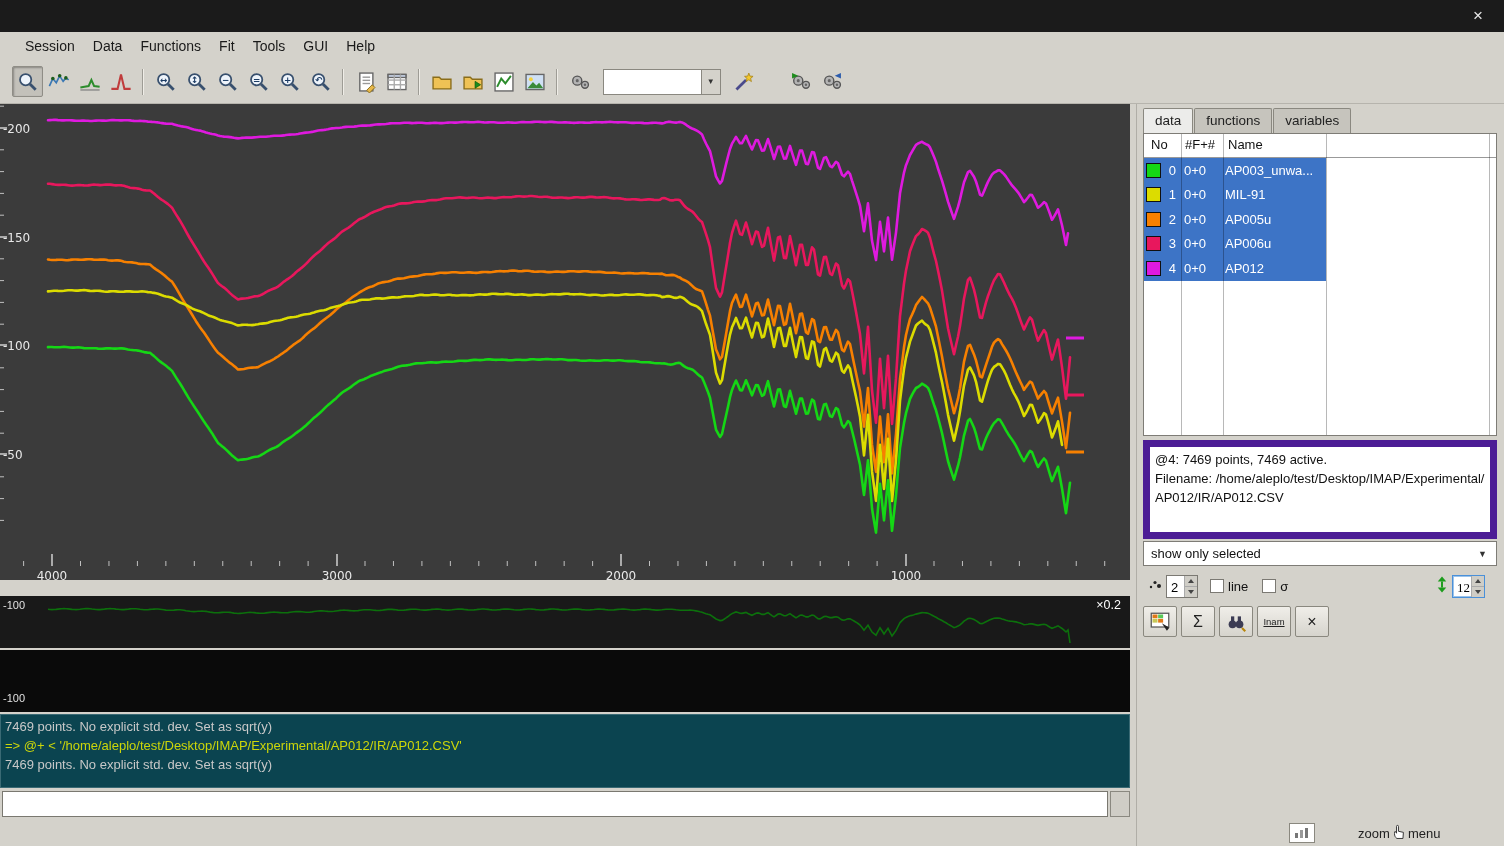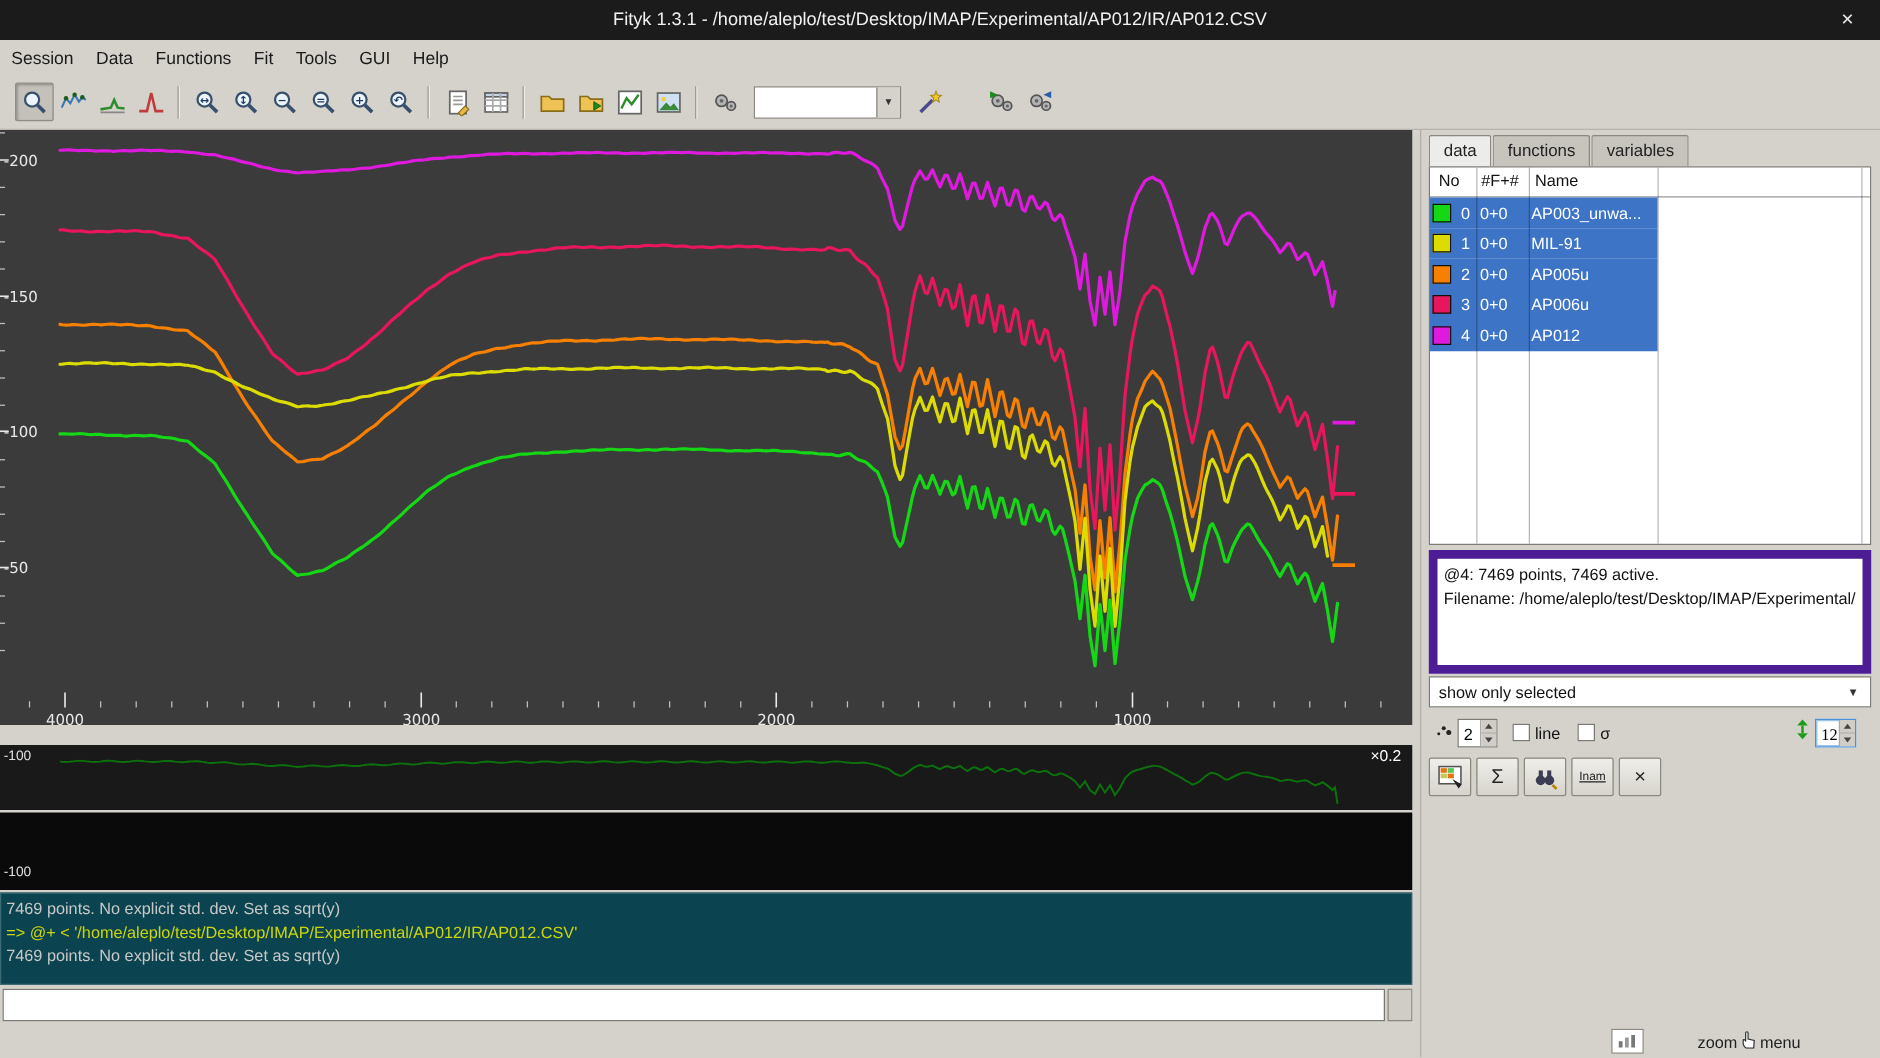--- a/index.html
+++ b/index.html
@@ -9,21 +9,21 @@
 
   
   #titlebar { position:absolute; left:0; top:0; width:1504px; height:32px; background:#1b1b1b;
               display:flex; align-items:center; justify-content:center; }
   #title-text { color:#f2f2f2; font-size:14.5px; }
   #close-btn { position:absolute; right:12px; top:0; height:32px; width:28px; color:#e8e8e8;
                font-size:17px; display:flex; align-items:center; justify-content:center; cursor:default; }
 
   
   #menubar { position:absolute; left:0; top:32px; width:1504px; height:28px; background:#d4d2cb;
-             display:flex; align-items:center; padding-left:0; }
+             display:flex; align-items:center; padding-left:16px; }
   .menu-item { font-size:14px; color:#1a1a1a; padding:3px 9px; }
 
   
   #toolbar { position:absolute; left:0; top:60px; width:1504px; height:44px; background:#d4d2cb;
              border-bottom:1px solid #b6b4ad; display:flex; align-items:center; padding-left:12px; }
   .tbtn { width:31px; height:31px; display:flex; align-items:center; justify-content:center;
           border:1px solid transparent; border-radius:2px; }
   .tbtn.active { background:#c3c1ba; border:1px solid #8f8d86; box-shadow:inset 1px 1px 2px rgba(0,0,0,.3); }
   .tsep { width:0; height:26px; border-left:1px solid #9e9c95; border-right:1px solid #efede7; margin:0 6px; }
   .tgap { height:1px; }
@@ -113,21 +113,20 @@
   #menu-label { position:absolute; left:1408px; top:826px; font-size:13px; color:#222; }
 
   svg text { font-family:"DejaVu Sans","Liberation Sans",sans-serif; }
 </style>
 </head>
 <body>
 
 <div id="window">
 
   <div id="titlebar">
-    <span id="title-text">Fityk 1.3.1 - /home/aleplo/test/Desktop/IMAP/Experimental/AP012/IR/AP012.CSV</span>
     <span id="close-btn">×</span>
   </div>
 
   <div id="menubar">
       <span class="menu-item">Session</span>
       <span class="menu-item">Data</span>
       <span class="menu-item">Functions</span>
       <span class="menu-item">Fit</span>
       <span class="menu-item">Tools</span>
       <span class="menu-item">GUI</span>
@@ -452,20 +451,21 @@
         </div>
       <div class="vline" style="left:37px;"></div>
       <div class="vline" style="left:79px;"></div>
       <div class="vline" style="left:182px;"></div>
       <div class="vline" style="left:345px;"></div>
     </div>
 
     <div id="info-box">
         <div class="iline">@4: 7469 points, 7469 active.</div>
         <div class="iline">Filename: /home/aleplo/test/Desktop/IMAP/Experimental/</div>
+        <div class="iline">AP012/IR/AP012.CSV</div>
       </div>
 
     <div id="dd">
       <span>show only selected</span>
       <span class="dd-arrow">▼</span>
     </div>
 
     <div id="ctrl-row">
       <span style="margin-left:5px;">
         <svg width="14" height="16" viewBox="0 0 14 14">

